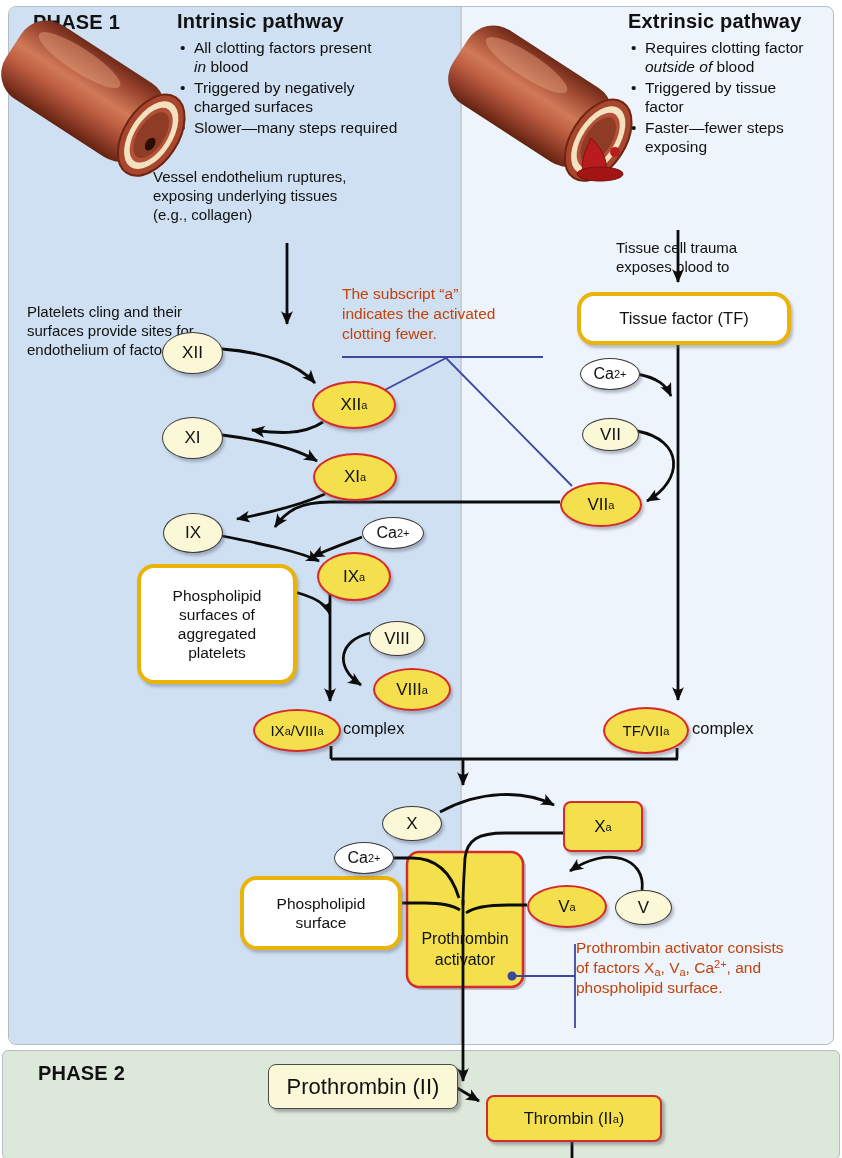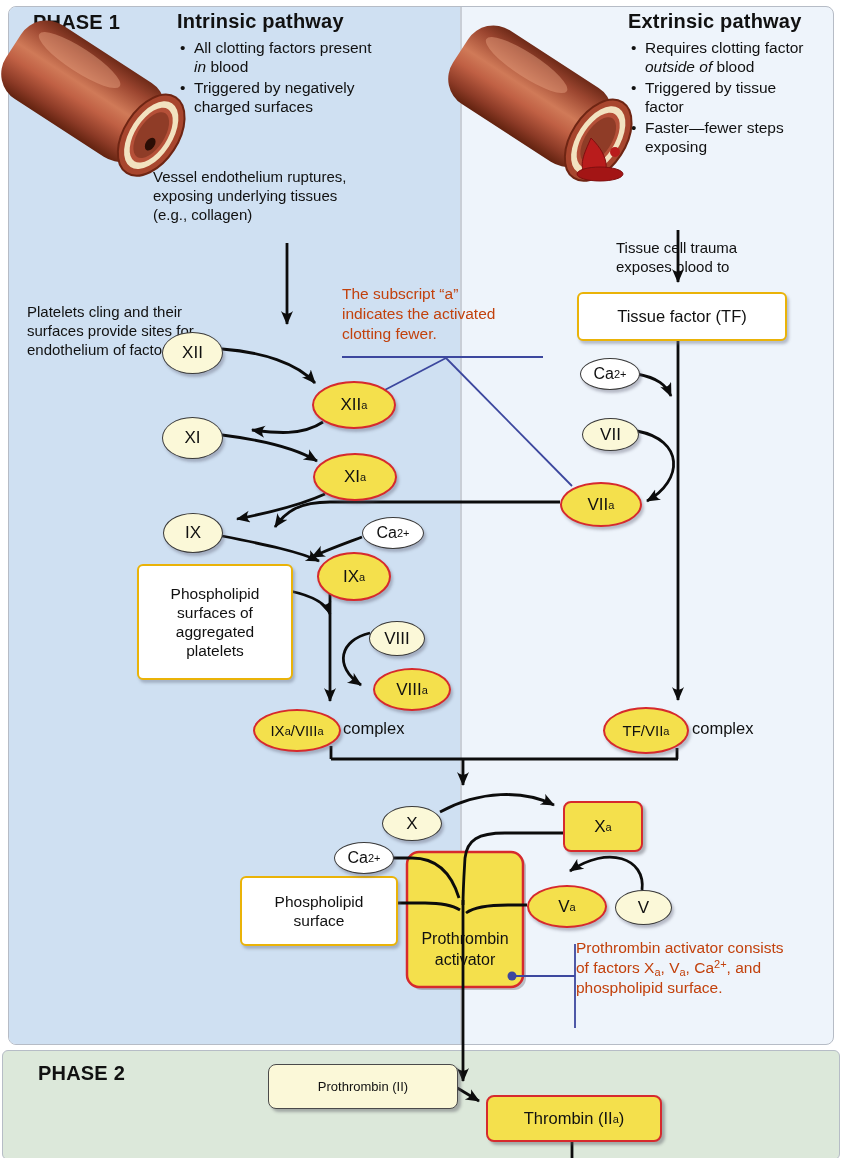--- a/index.html
+++ b/index.html
@@ -22,27 +22,27 @@
   .bm{width:14px;flex:0 0 14px;}
   
   .oval{border-radius:50%;display:flex;align-items:center;justify-content:center;
         font-size:17px;box-shadow:2px 3px 3px rgba(90,90,110,.38);z-index:2;}
   .pale{background:#fbf8d8;border:1.6px solid #3a3a3a;}
   .white{background:#ffffff;border:1.6px solid #3a3a3a;font-size:16px;}
   .act{background:#f4e04c;border:2.5px solid #d62a2d;}
   sub.s{font-size:11px;vertical-align:-3px;line-height:0;}
   sup.s{font-size:11px;vertical-align:5px;line-height:0;}
   
-  .wbox{background:#ffffff;border:2px solid #eab308;border-radius:6px;display:flex;flex-direction:column;
+  .wbox{background:#ffffff;border:4px solid #eab308;border-radius:17px;display:flex;flex-direction:column;
         align-items:center;justify-content:center;font-size:15.5px;line-height:19px;text-align:center;
         box-shadow:2px 3px 3px rgba(110,120,140,.45);z-index:2;}
   .ybox{background:#f4e04c;border:2.5px solid #d62a2d;border-radius:8px;display:flex;align-items:center;
         justify-content:center;font-size:17px;box-shadow:3px 3px 3px rgba(90,90,100,.45);z-index:2;}
   .cream{background:#fbf8d8;border:1.6px solid #4a4a4a;border-radius:8px;display:flex;align-items:center;
-        justify-content:center;font-size:13px;box-shadow:3px 3px 3px rgba(90,90,100,.45);z-index:2;}
+        justify-content:center;font-size:22px;box-shadow:3px 3px 3px rgba(90,90,100,.45);z-index:2;}
   #actlabel{left:407px;top:928px;width:116px;text-align:center;font-size:16px;line-height:21px;z-index:3;}
   #actlabel span{display:block;}
   svg.lines{position:absolute;left:0;top:0;z-index:1;}
 </style>
 </head>
 <body>
 
 <div id="fig">
 
   <div class="abs" id="p1panel">
@@ -138,20 +138,24 @@
 
   <div class="abs bullets" style="left:180px;top:38px;width:262px;">
     <div class="bullet">
       <span class="bm">•</span>
       <span class="bt"><span>All clotting factors present</span><br><em>in</em><span> blood</span></span>
     </div>
     <div class="bullet">
       <span class="bm">•</span>
       <span class="bt"><span>Triggered by negatively</span><br><span>charged surfaces</span></span>
     </div>
+    <div class="bullet">
+      <span class="bm">•</span>
+      <span class="bt">Slower—many steps required</span>
+    </div>
   </div>
 
   <div class="abs note" style="left:153px;top:167px;width:260px;">
     <span>Vessel endothelium ruptures,</span>
     <span>exposing underlying tissues</span>
     <span>(e.g., collagen)</span>
   </div>
 
   <div class="abs note" style="left:27px;top:258px;width:240px;margin-top:44px;">
     <span>Platelets cling and their</span>

